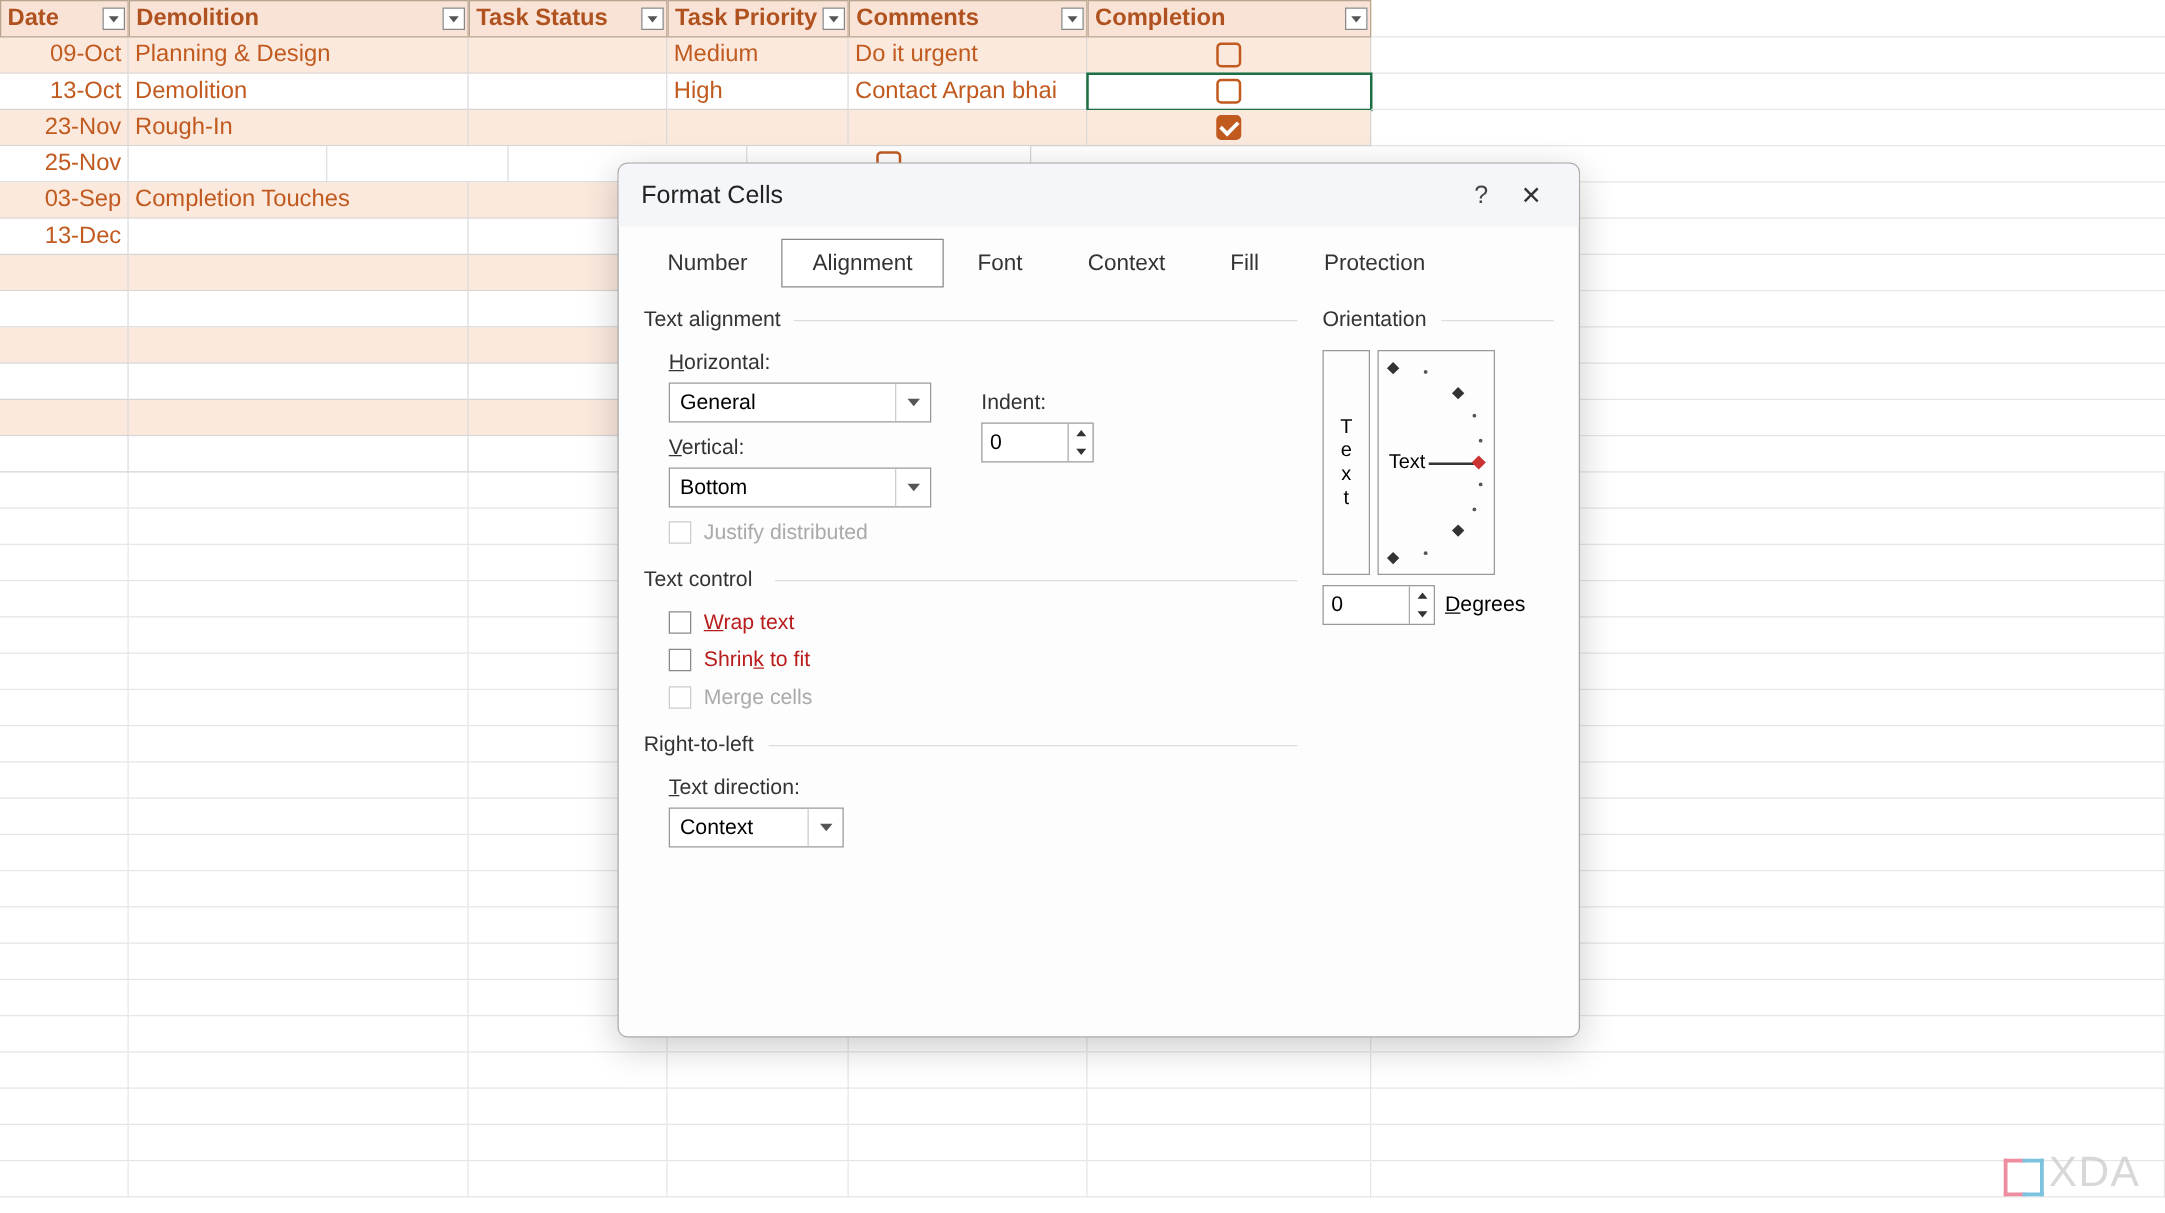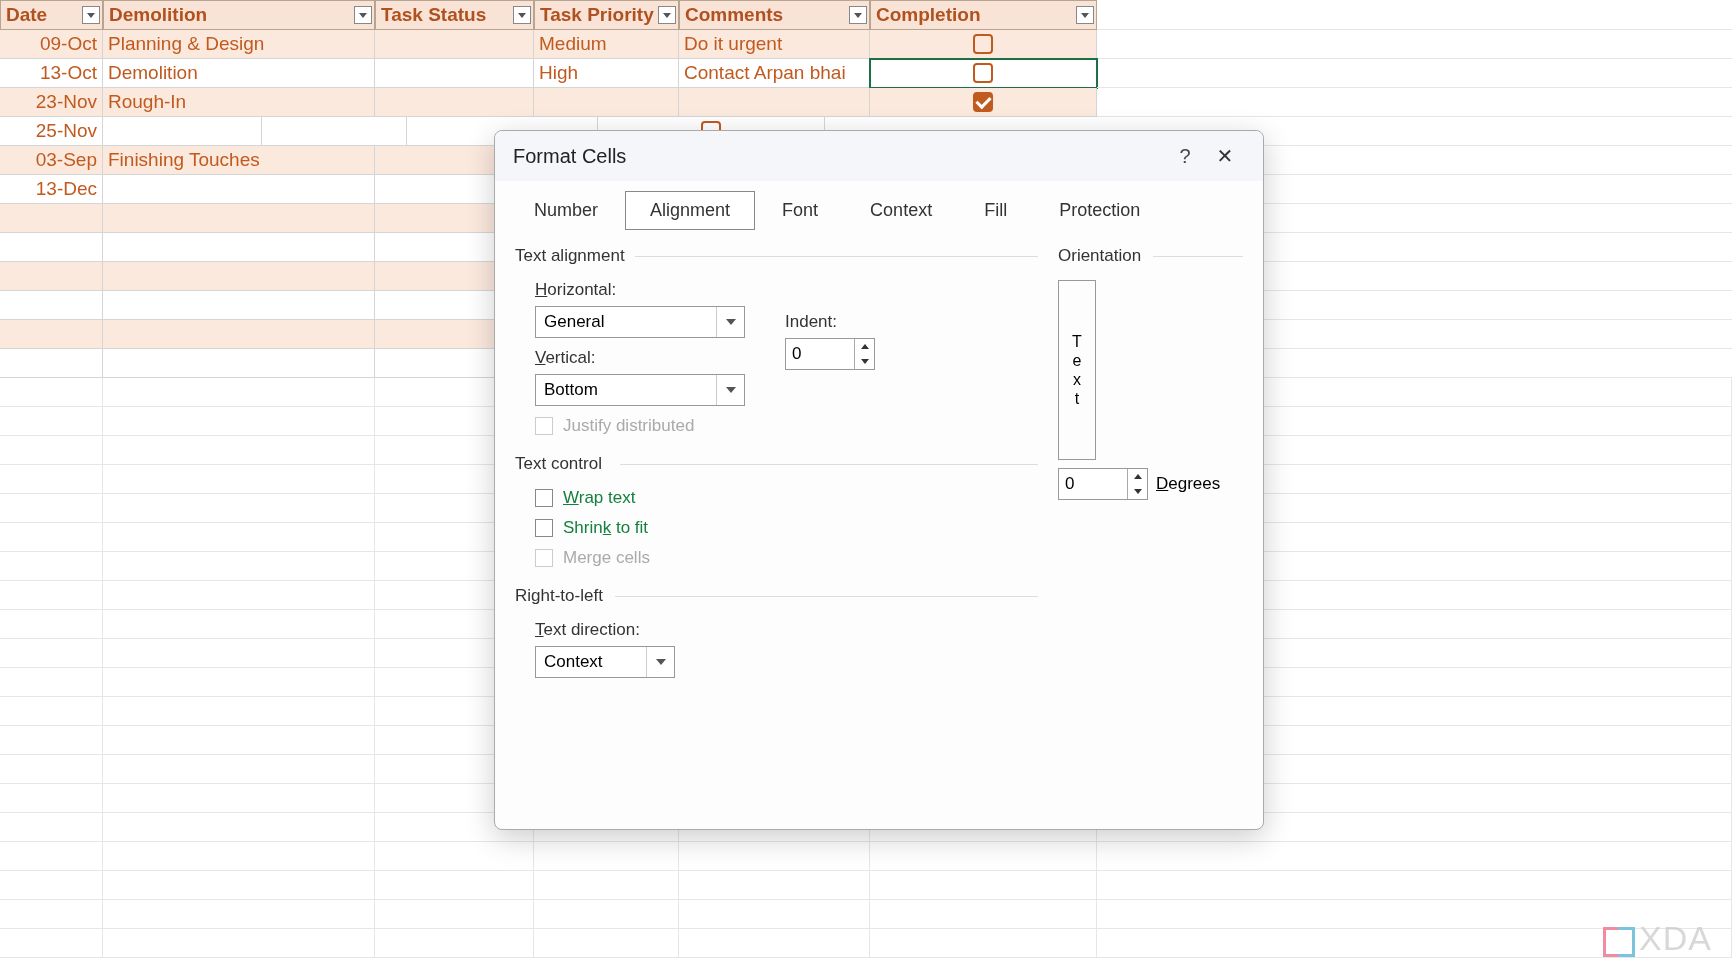--- a/index.html
+++ b/index.html
@@ -62,21 +62,21 @@
     .spinner { display: flex; width: 90px; height: 32px; border: 1px solid #999; background: #fff; margin-left: 20px; }
     .spinner-text { flex: 1; padding: 0 6px; font-size: 17px; display: flex; align-items: center; }
     .spinner-btns { width: 20px; border-left: 1px solid #aaa; display: flex; flex-direction: column; }
     .spin-up, .spin-down { flex: 1; display: flex; align-items: center; justify-content: center; cursor: pointer; }
     .spin-up::after { content: ''; border-left: 4px solid transparent; border-right: 4px solid transparent; border-bottom: 5px solid #333; }
     .spin-down::after { content: ''; border-left: 4px solid transparent; border-right: 4px solid transparent; border-top: 5px solid #333; }
     
     .chkrow { display: flex; align-items: center; margin-left: 20px; margin-bottom: 10px; gap: 10px; }
     .chkbox { width: 18px; height: 18px; border: 1px solid #888; background: #fff; }
     .chkbox.disabled { border-color: #ccc; }
-    .chklabel { font-size: 17px; color: #15803d; }
+    .chklabel { font-size: 17px; color: #b91c1c; }
     .chklabel.disabled { color: #aaa; }
     .chklabel .ul { text-decoration: underline; }
     
     .orient-box { display: flex; gap: 6px; margin-bottom: 8px; }
     .orient-vert { width: 38px; height: 180px; border: 1px solid #999; display: flex; flex-direction: column; align-items: center; justify-content: center; font-size: 16px; line-height: 1.2; }
     .orient-dial { width: 94px; height: 180px; border: 1px solid #999; position: relative; }
     .dial-text { position: absolute; left: 8px; top: 50%; transform: translateY(-50%); font-size: 16px; }
     .dial-line { position: absolute; left: 40px; top: 50%; width: 40px; height: 1.5px; background: #333; }
     .dial-end { position: absolute; left: 80px; top: 50%; width: 8px; height: 8px; background: #cc3333; transform: translate(-50%,-50%) rotate(45deg); }
     .diamond { position: absolute; width: 7px; height: 7px; background: #333; transform: rotate(45deg); }
@@ -161,21 +161,21 @@
         <div class="data-cell stripe-even" style="width: 159px;"></div>
         <div class="data-cell stripe-even" style="width: 145px;"></div>
         <div class="data-cell stripe-even" style="width: 191px;"></div>
         <div class="data-cell stripe-even checkbox-cell" style="width: 227px;">
           <div class="chk"></div>
         </div>
         <div style="flex: 1 1 0%; border-bottom: 1px solid rgb(230, 230, 230);"></div>
       </div>
       <div class="data-row">
         <div class="data-cell stripe-odd date-cell" style="width: 103px;">03-Sep</div>
-        <div class="data-cell stripe-odd" style="width: 272px;">Finishing Touches</div>
+        <div class="data-cell stripe-odd" style="width: 272px;">Completion Touches</div>
         <div class="data-cell stripe-odd" style="width: 159px;"></div>
         <div class="data-cell stripe-odd" style="width: 145px;"></div>
         <div class="data-cell stripe-odd" style="width: 191px;"></div>
         <div class="data-cell stripe-odd checkbox-cell" style="width: 227px;"></div>
         <div style="flex: 1 1 0%; border-bottom: 1px solid rgb(230, 230, 230);"></div>
       </div>
       <div class="data-row">
         <div class="data-cell stripe-even date-cell" style="width: 103px;">13-Dec</div>
         <div class="data-cell stripe-even" style="width: 272px;"></div>
         <div class="data-cell stripe-even" style="width: 159px;"></div>
@@ -495,20 +495,35 @@
 
     <div class="right-col">
       <div class="group-label orient">Orientation</div>
       <div class="orient-box">
         <div class="orient-vert">
           <span>T</span>
             <span>e</span>
             <span>x</span>
             <span>t</span>
         </div>
+        <div class="orient-dial">
+          <span class="dial-text">Text</span>
+          <div class="dial-line"></div>
+          <div class="dial-end"></div>
+          <div class="diamond" style="left:8px;top:10px"></div>
+          <div class="diamond" style="left:60px;top:30px"></div>
+          <div class="diamond" style="left:60px;top:140px"></div>
+          <div class="diamond" style="left:8px;top:162px"></div>
+          <div class="dot" style="left:36px;top:15px"></div>
+          <div class="dot" style="left:75px;top:50px"></div>
+          <div class="dot" style="left:80px;top:70px"></div>
+          <div class="dot" style="left:80px;top:105px"></div>
+          <div class="dot" style="left:75px;top:125px"></div>
+          <div class="dot" style="left:36px;top:160px"></div>
+        </div>
       </div>
       <div class="deg-row">
         <div class="spinner" style="margin-left:0">
           <span class="spinner-text">0</span>
           <div class="spinner-btns">
             <div class="spin-up"></div>
             <div class="spin-down"></div>
           </div>
         </div>
         <span class="deg-label"><span class="ul">D</span>egrees</span>

